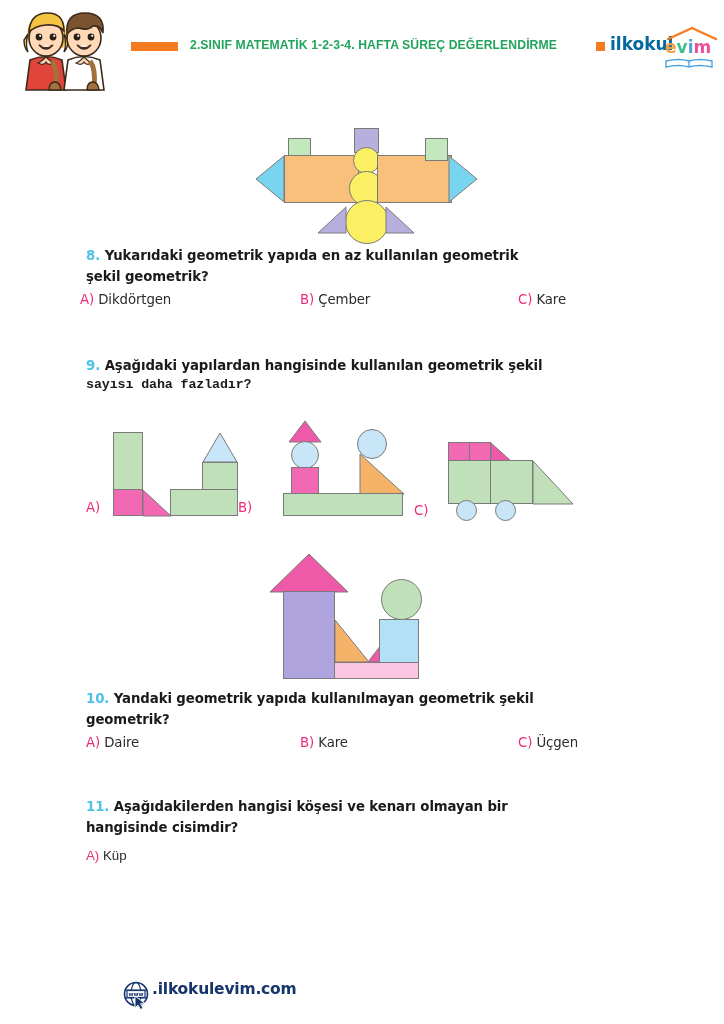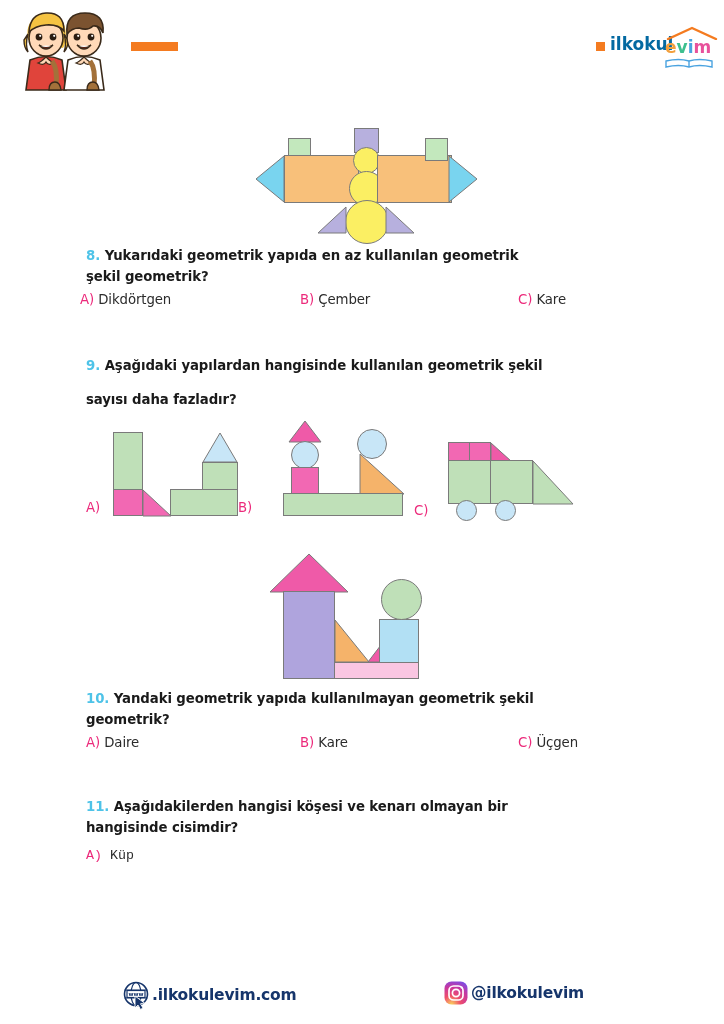--- a/index.html
+++ b/index.html
@@ -104,21 +104,21 @@
   .opt {
     position: absolute;
     font-family: "DejaVu Sans", sans-serif;
     font-size: 13.3px;
     color: #2b2b2b;
     white-space: nowrap;
     letter-spacing: -0.1px;
   }
   .opt-letter { color: #ec2a7b; font-weight: normal; }
   .opt-stack {
-    font-family: Liberation Mono, monospace;
+    font-family: Liberation Sans, sans-serif;
     font-size: 13.3px;
     color: #2b2b2b;
     line-height: 23px;
     text-align: right;
   }
 
   
   .fig { position: absolute; }
   .shp { position: absolute; box-sizing: border-box; }
   .rect { border: 1px solid #7a7a7a; }
@@ -131,21 +131,21 @@
   .c-green    { background: #c3e8bd; }
   .c-pink     { background: #f268b3; }
   .c-lightblue{ background: #c8e6f7; }
   .c-lilac    { background: #afa4dd; }
   .c-palepink { background: #fac6e2; }
   .c-skyblue  { background: #b2e0f4; }
   .c-palegreen{ background: #bfe0b8; }
 
   
   #footer { position: absolute; left: 0; top: 968px; width: 724px; height: 56px; }
-  .footer-item { position: absolute; display: flex; align-items: center; }
+  .footer-item { position: absolute; display: flex; }
   .footer-text {
     font-family: "DejaVu Sans", sans-serif;
     font-size: 15.5px;
     font-weight: bold;
     color: #16356b;
     letter-spacing: -0.2px;
   }
 </style>
 </head>
 <body>
@@ -181,20 +181,21 @@
       <path d="M71 42 q5 2 10 0 q-5 -1 -10 0z" fill="#fff"></path>
       <path d="M60 56 q16 -7 32 0 l4 30 l-40 0z" fill="#ffffff" stroke="#3a2a1a" stroke-width="1.6"></path>
       <path d="M76 53 q-5 5 -8 6 q6 3 8 -1 q2 4 8 1 q-3 -1 -8 -6z" fill="#ffd9b8" stroke="#3a2a1a" stroke-width="1.2"></path>
       <path d="M82 57 q6 8 4 26" stroke="#a3713a" stroke-width="5" fill="none"></path>
       <path d="M85 78 q5 0 6 8 l-12 0 q0 -8 6 -8z" fill="#a3713a" stroke="#3a2a1a" stroke-width="1.4"></path>
     </svg>
   </div>
 
   <div id="header-dash"></div>
 
+  <div id="header-title">2.SINIF MATEMATİK  1-2-3-4. HAFTA SÜREÇ DEĞERLENDİRME</div>
 
   <div id="brand-logo">
     <div id="brand-square"></div>
     <div id="brand-ilkokul">ilkokul</div>
     <div id="brand-evim-wrap">
       <div id="brand-roof">
         <svg width="52" height="14" viewBox="0 0 52 14">
           <path d="M2 13 L26 2 L50 13" fill="none" stroke="#f47b20" stroke-width="2.4" stroke-linecap="round" stroke-linejoin="round"></path>
         </svg>
       </div>
@@ -271,21 +272,21 @@
       <span>Kare</span>
     </div>
   </div>
 </div>
 
 <div class="q-block" style="top:355px;">
   <div class="q-text" style="position:absolute; left:86px; top:0px; width:600px;">
     <span class="q-num">9.</span>
     <span>Aşağıdaki yapılardan hangisinde kullanılan geometrik şekil</span>
   </div>
-  <div class="q-text" style="position:absolute; left:86px; top:34px; width:600px;">
+  <div class="q-text" style="position:absolute; left:86px; top:19px; width:600px;font-family:Liberation Mono, monospace;">
     <span>sayısı daha fazladır?</span>
   </div>
 </div>
 
 <div class="opt" style="position:absolute; left:86px; top:500px;">
   <span class="opt-letter">A)</span>
 </div>
 <div class="opt" style="position:absolute; left:238px; top:500px;">
   <span class="opt-letter">B)</span>
 </div>
@@ -416,32 +417,13 @@
         <ellipse cx="14" cy="14" rx="5" ry="11.5" fill="none" stroke="#16356b" stroke-width="1.2"></ellipse>
         <path d="M2.7 10 H25.3 M2.7 18 H25.3" stroke="#16356b" stroke-width="1.2"></path>
         <rect x="5" y="10.5" width="18" height="7" fill="#ffffff" stroke="#16356b" stroke-width="1.2"></rect>
         <text x="14" y="16.3" font-size="5.4" font-family="DejaVu Sans, sans-serif" font-weight="bold" fill="#16356b" text-anchor="middle">www</text>
         <path d="M13 16 L13 28 L16 25 L18.5 29.5 L21 28 L18.5 23.8 L22.5 23 Z" fill="#16356b" stroke="#ffffff" stroke-width="0.9"></path>
       </svg>
     </span>
     <span class="footer-text">.ilkokulevim.com</span>
   </div>
 
-  <div class="footer-item" style="left:443px; top:12px;">
-    <span style="display:inline-block; width:26px; height:26px; margin-right:2px;">
-      <svg width="26" height="26" viewBox="0 0 26 26">
-        <defs>
-          <radialGradient id="ig" cx="0.3" cy="1" r="1.1">
-            <stop offset="0%" stop-color="#f9d35c"></stop>
-            <stop offset="35%" stop-color="#ef4f6b"></stop>
-            <stop offset="70%" stop-color="#c7379f"></stop>
-            <stop offset="100%" stop-color="#7a4de8"></stop>
-          </radialGradient>
-        </defs>
-        <rect x="1.5" y="1.5" width="23" height="23" rx="7" fill="url(#ig)"></rect>
-        <rect x="6" y="6" width="14" height="14" rx="4.6" fill="none" stroke="#ffffff" stroke-width="1.7"></rect>
-        <circle cx="13" cy="13" r="3.6" fill="none" stroke="#ffffff" stroke-width="1.7"></circle>
-        <circle cx="18.6" cy="7.6" r="1.15" fill="#ffffff"></circle>
-      </svg>
-    </span>
-    <span class="footer-text">@ilkokulevim</span>
-  </div>
 </div>
 
 </body></html>

